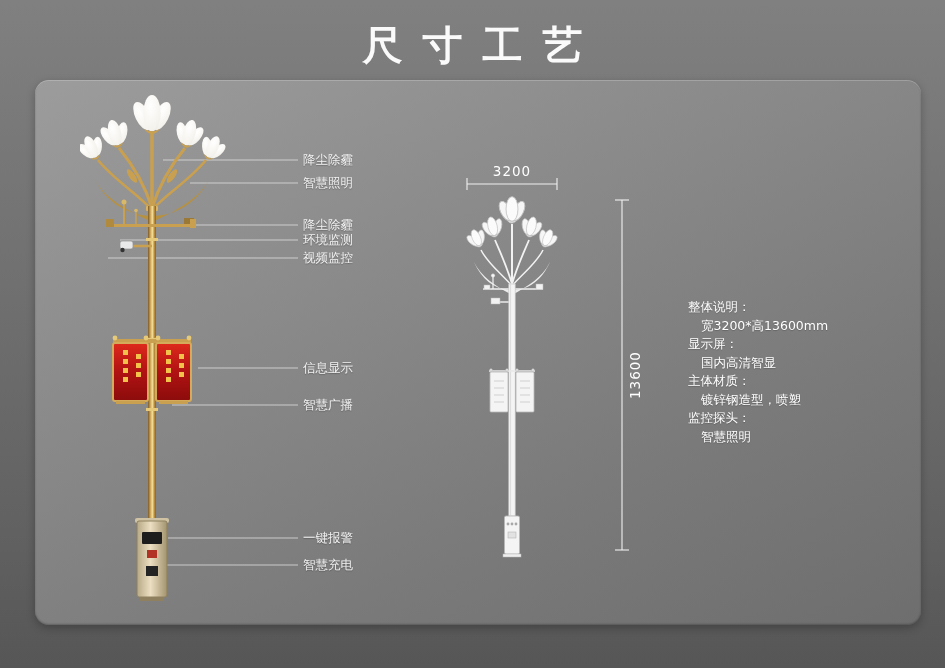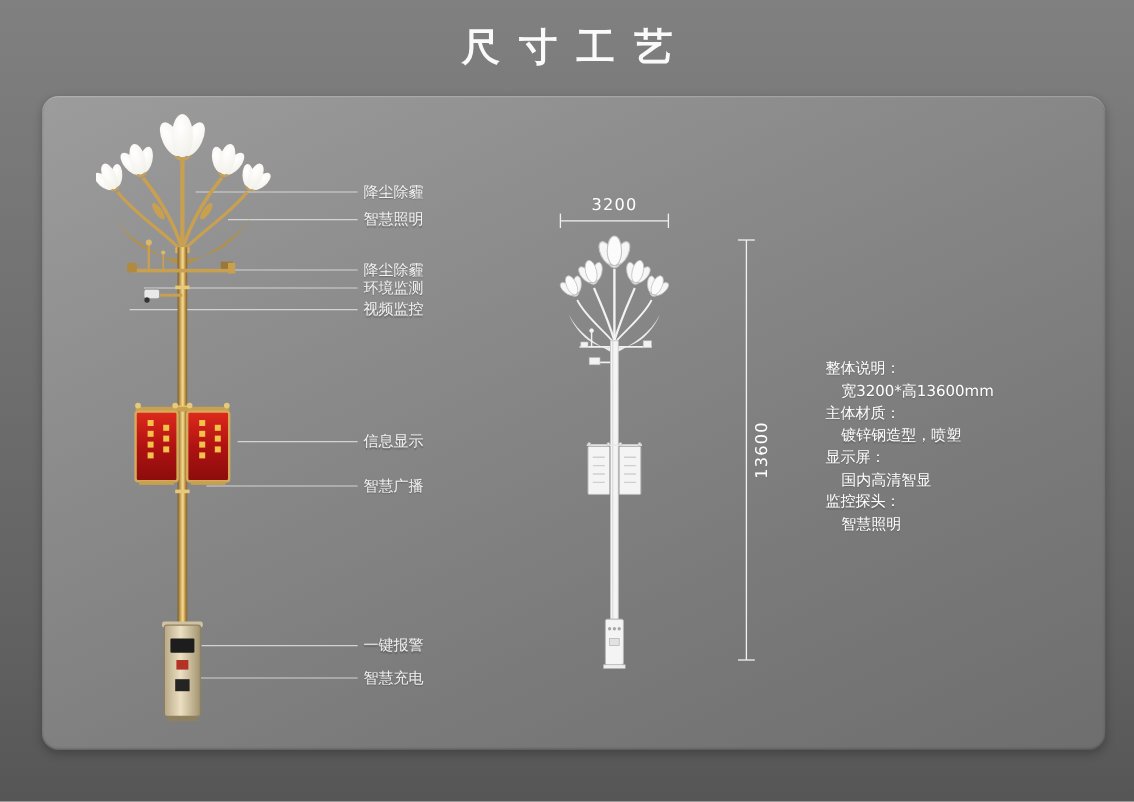--- a/index.html
+++ b/index.html
@@ -4,21 +4,21 @@
 <style>
   html,body{margin:0;padding:0;}
   body{
     width:945px;height:668px;overflow:hidden;position:relative;
     font-family:"DejaVu Sans","Liberation Sans",sans-serif;
     background:linear-gradient(180deg,#808080 0%,#6f6f6f 45%,#616161 80%,#565656 100%);
   }
   .stage{position:absolute;inset:0;}
   .page-title{
     position:absolute;top:18px;left:0;width:100%;text-align:center;
-    color:#fafafa;font-size:32px;font-weight:600;
+    color:#fafafa;font-size:40px;font-weight:600;
     letter-spacing:0.5em;text-indent:0.5em;
   }
   .panel{
     position:absolute;left:35px;top:80px;width:875px;height:545px;
     border-radius:14px;
     background:linear-gradient(155deg,#9c9c9c 0%,#8d8d8d 30%,#7a7a7a 70%,#6e6e6e 100%);
     box-shadow:inset 0 1px 0 rgba(255,255,255,0.22), inset 0 -1px 2px rgba(0,0,0,0.25), 0 3px 8px rgba(0,0,0,0.25);
     padding-left:11px;
   }
   .overlay-svg{position:absolute;left:0;top:0;width:875px;height:545px;pointer-events:none;}
@@ -258,27 +258,27 @@
 
     <div class="dim-label" style="left:432px;top:83px;width:90px">3200</div>
     <div class="dim-label vertical" style="left:570px;top:287px;width:60px;height:16px">13600</div>
 
     <div class="specs">
       <div>
         <div>整体说明：</div>
         <div class="spec-value">宽3200*高13600mm</div>
       </div>
       <div>
+        <div>显示屏：</div>
+        <div class="spec-value">国内高清智显</div>
+      </div>
+      <div>
         <div>主体材质：</div>
         <div class="spec-value">镀锌钢造型，喷塑</div>
       </div>
       <div>
-        <div>显示屏：</div>
-        <div class="spec-value">国内高清智显</div>
-      </div>
-      <div>
         <div>监控探头：</div>
         <div class="spec-value">智慧照明</div>
       </div>
     </div>
 
   </div>
 </div>
 
 </body></html>

